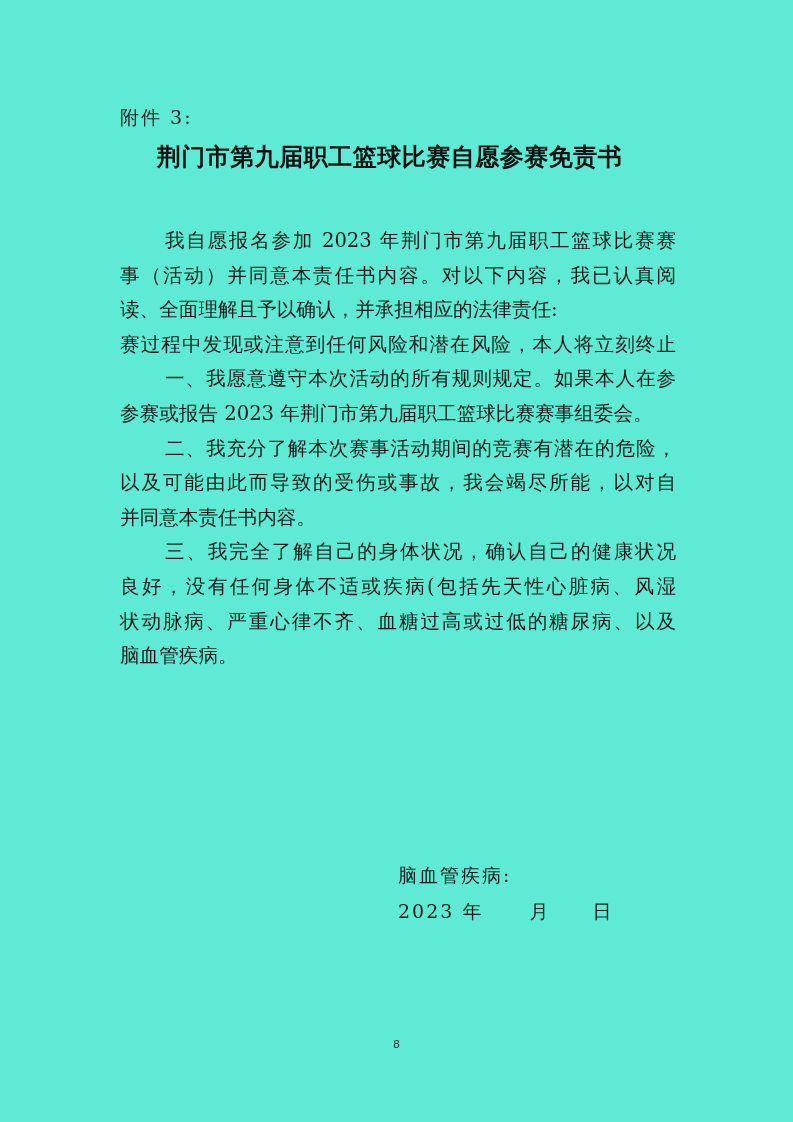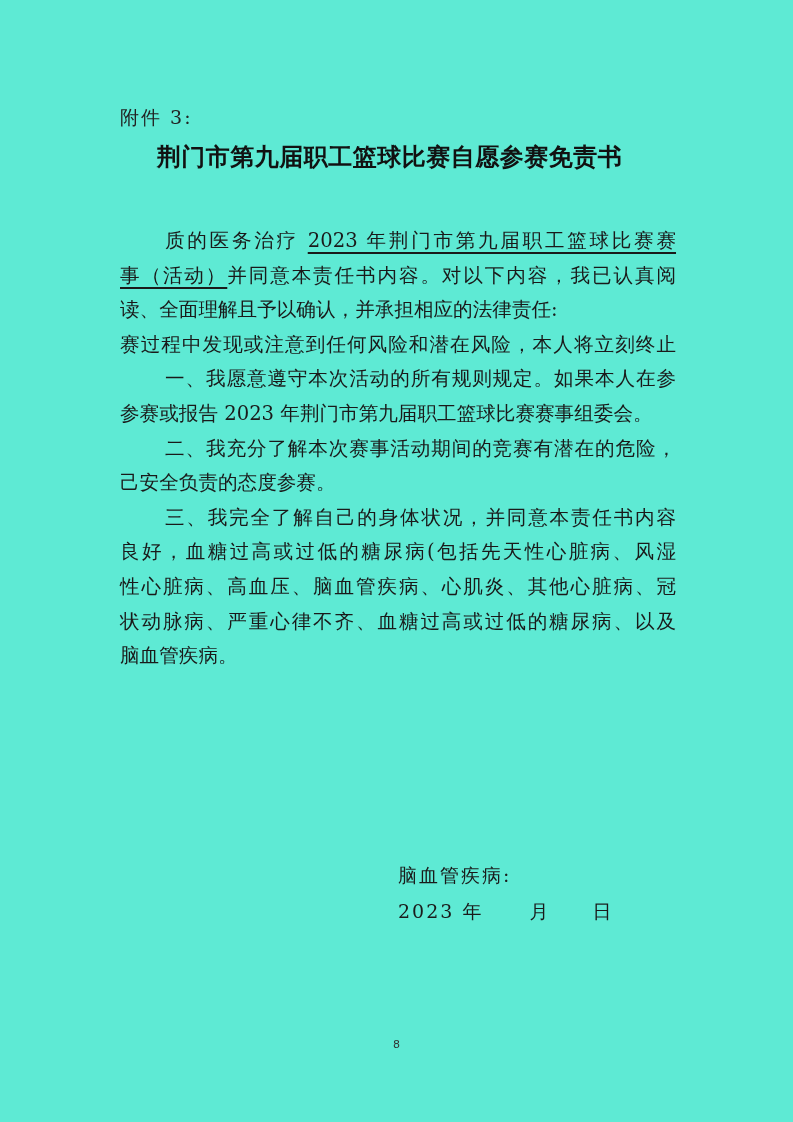--- a/index.html
+++ b/index.html
@@ -8,57 +8,57 @@
     .page { position: absolute; left: 0; top: 0; width: 793px; height: 1122px; background: #5eead4; }
     .attach { position: absolute; left: 120px; top: 105px; font-size: 19px; letter-spacing: 2px; color: #222; }
     .title { position: absolute; left: 0; width: 779px; top: 141px; text-align: center;
       font-size: 24px; font-weight: bold; letter-spacing: 0.5px; color: #111;
       font-family: "DejaVu Sans", "Liberation Sans", sans-serif; }
     .body-text { position: absolute; left: 120px; top: 224px; width: 556px;
       font-size: 19.6px; line-height: 34.6px; text-align: justify; text-align-last: left; }
     .line { display: block; white-space: nowrap; text-align: justify; text-align-last: justify; }
     .line.last { text-align-last: left; }
     .indent { padding-left: 45px; }
-    .ul { text-decoration: underline; text-underline-offset: 5px; text-decoration-thickness: 1.5px; }
+    .ul { text-underline-offset: 5px; text-decoration-thickness: 1.5px; }
     .sign { position: absolute; left: 398px; top: 857px; font-size: 19px; letter-spacing: 2px; line-height: 36px; }
     .date-row span { display: inline-block; }
     .pagenum { position: absolute; left: 0; width: 793px; top: 1038px; text-align: center;
       font-size: 11px; color: #333; font-family: "DejaVu Sans", sans-serif; }
   </style>
 </head>
 <body>
 
 <div class="page">
 
   <div class="attach">附件 3:</div>
 
   <div class="title">荆门市第九届职工篮球比赛自愿参赛免责书</div>
 
   <div class="body-text">
     <div>
-      <span class="line indent"><span>质的医务治疗</span> <span class="ul">2023 年荆门市第九届职工篮球比赛赛</span></span>
+      <span class="line indent"><span>我自愿报名参加</span> <span class="ul">2023 年荆门市第九届职工篮球比赛赛</span></span>
       <span class="line"><span class="ul">事（活动）</span><span>并同意本责任书内容。对以下内容，我已认真阅</span></span>
       <span class="line last">读、全面理解且予以确认，并承担相应的法律责任:</span>
     </div>
 
     <div>
       <span class="line">赛过程中发现或注意到任何风险和潜在风险，本人将立刻终止</span>
       <span class="line indent">一、我愿意遵守本次活动的所有规则规定。如果本人在参</span>
       <span class="line last">参赛或报告 2023 年荆门市第九届职工篮球比赛赛事组委会。</span>
     </div>
 
     <div>
       <span class="line indent">二、我充分了解本次赛事活动期间的竞赛有潜在的危险，</span>
-      <span class="line last">己安全负责的态度参赛。</span>
+      <span class="line">以及可能由此而导致的受伤或事故，我会竭尽所能，以对自</span>
+      <span class="line last">并同意本责任书内容。</span>
     </div>
 
     <div>
-      <span class="line indent">三、我完全了解自己的身体状况，并同意本责任书内容</span>
-      <span class="line">良好，血糖过高或过低的糖尿病(包括先天性心脏病、风湿</span>
-      <span class="line">性心脏病、高血压、脑血管疾病、心肌炎、其他心脏病、冠</span>
+      <span class="line indent">三、我完全了解自己的身体状况，确认自己的健康状况</span>
+      <span class="line">良好，没有任何身体不适或疾病(包括先天性心脏病、风湿</span>
       <span class="line">状动脉病、严重心律不齐、血糖过高或过低的糖尿病、以及</span>
       <span class="line last">脑血管疾病。</span>
     </div>
 
   </div>
 
   <div class="sign">
     <div>脑血管疾病:</div>
     <div class="date-row">
       <span>2023 年</span><span style="width:46px"></span><span>月</span><span style="width:42px"></span><span>日</span>

